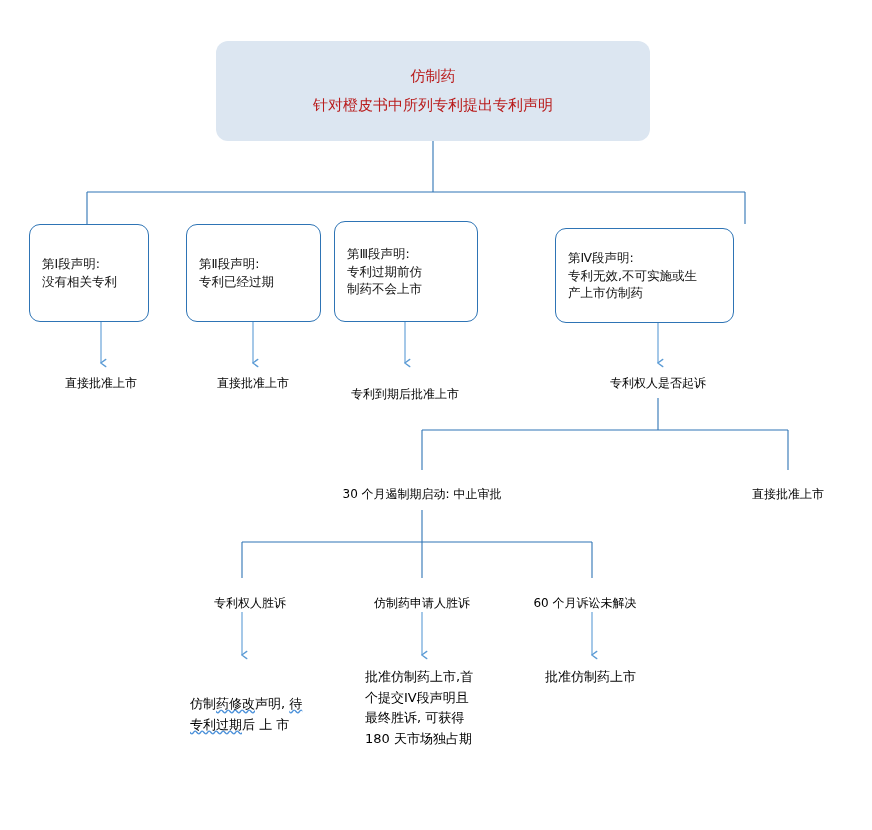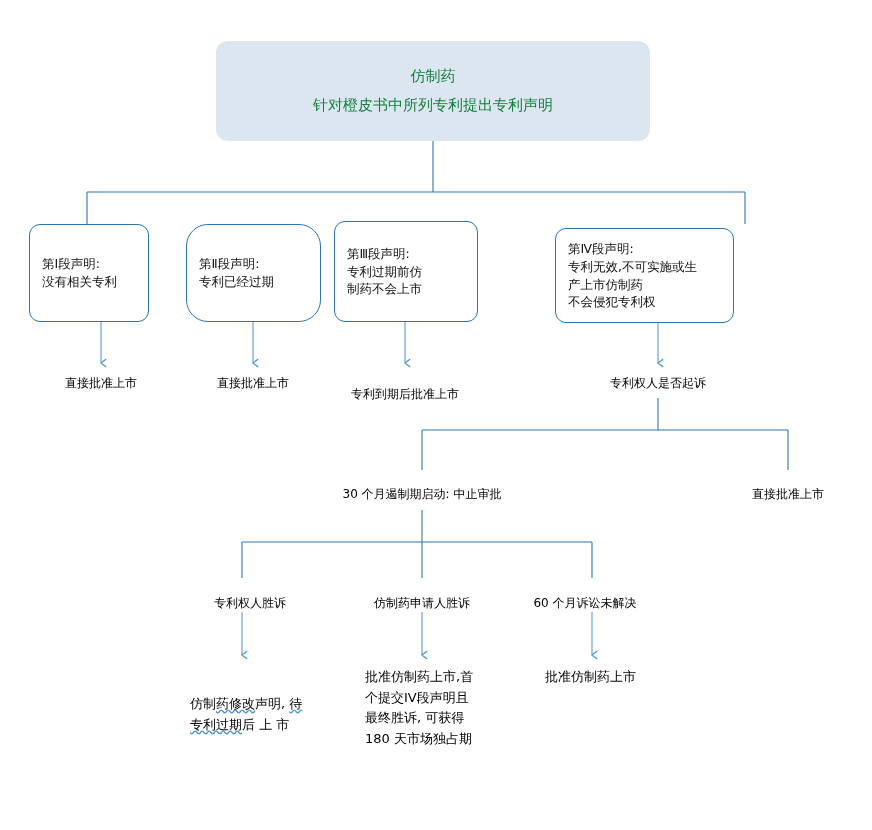--- a/index.html
+++ b/index.html
@@ -36,21 +36,21 @@
     flex-direction: column;
     justify-content: center;
   }
   .node.root {
     background: #dce6f1;
     border-radius: 12px;
     align-items: center;
     text-align: center;
     font-size: 15px;
     line-height: 1.95;
-    color: #15803d;
+    color: #b91c1c;
     font-family: Liberation Serif, serif;
   }
   .node.decl {
     background: #ffffff;
     border: 1.6px solid #2e74b5;
     border-radius: 11px;
     font-size: 12.5px;
     line-height: 1.42;
     padding: 0 12px;
     color: #111111;
@@ -134,36 +134,35 @@
   <div class="node root" style="left:216px; top:41px; width:434px; height:100px;">
     <span class="line">仿制药</span>
     <span class="line">针对橙皮书中所列专利提出专利声明</span>
   </div>
 
   <div class="node decl" style="left:29px; top:224px; width:120px; height:98px;">
     <span class="line">第Ⅰ段声明:</span>
     <span class="line">没有相关专利</span>
   </div>
 
-  <div class="node decl" style="left:186px; top:224px; width:135px; height:98px;border-radius:22px;">
+  <div class="node decl" style="left:186px; top:224px; width:135px; height:98px;">
     <span class="line">第Ⅱ段声明:</span>
     <span class="line">专利已经过期</span>
   </div>
 
   <div class="node decl" style="left:334px; top:221px; width:144px; height:101px;">
     <span class="line">第Ⅲ段声明:</span>
     <span class="line">专利过期前仿</span>
     <span class="line">制药不会上市</span>
   </div>
 
   <div class="node decl" style="left:555px; top:228px; width:179px; height:95px;">
     <span class="line">第Ⅳ段声明:</span>
     <span class="line">专利无效,不可实施或生</span>
     <span class="line">产上市仿制药</span>
-    <span class="line">不会侵犯专利权</span>
   </div>
 
   <div class="label center" style="left:101px; top:375px;">直接批准上市</div>
   <div class="label center" style="left:253px; top:375px;">直接批准上市</div>
   <div class="label center" style="left:405px; top:362px;margin-top:24px;">专利到期后批准上市</div>
   <div class="label center" style="left:658px; top:375px;">专利权人是否起诉</div>
 
   <div class="label center" style="left:422px; top:486px;">30 个月遏制期启动: 中止审批</div>
   <div class="label center" style="left:788px; top:486px;">直接批准上市</div>
 

